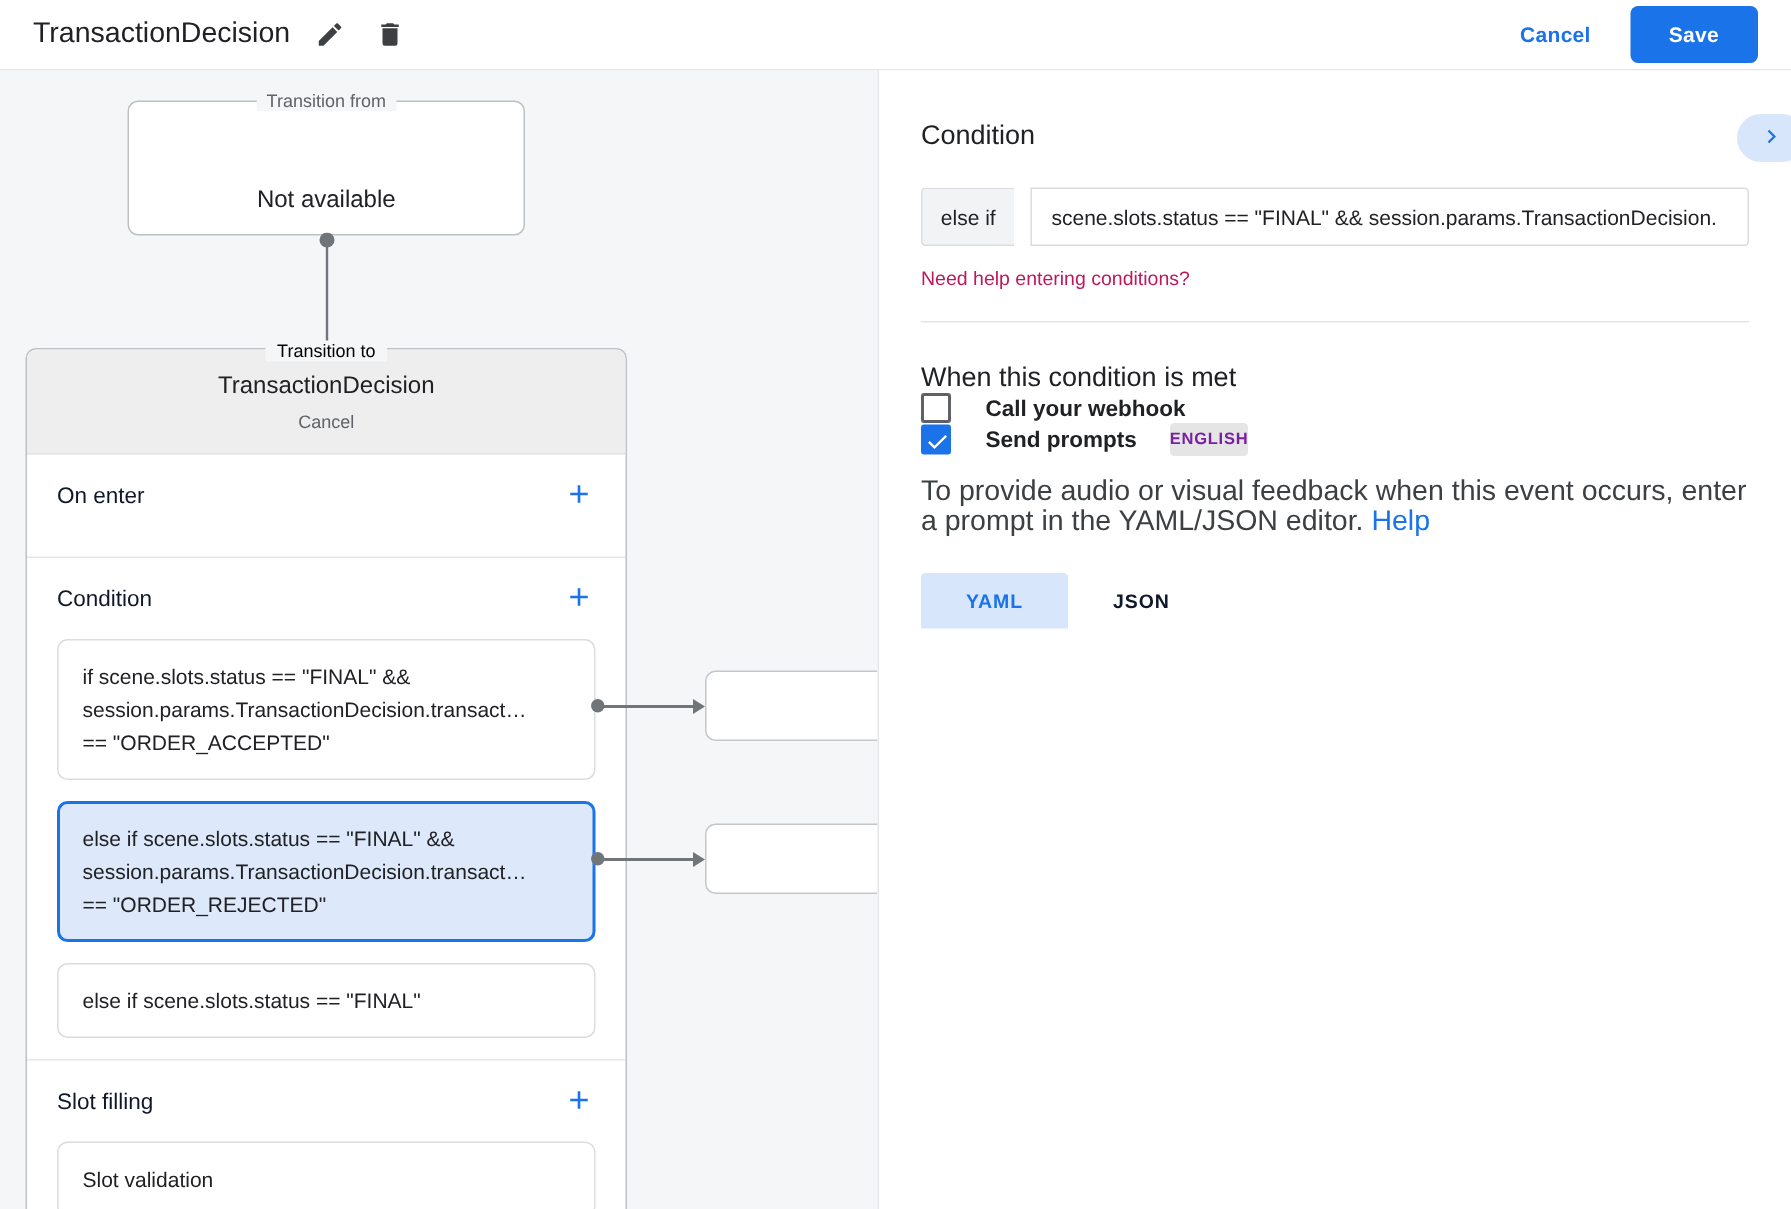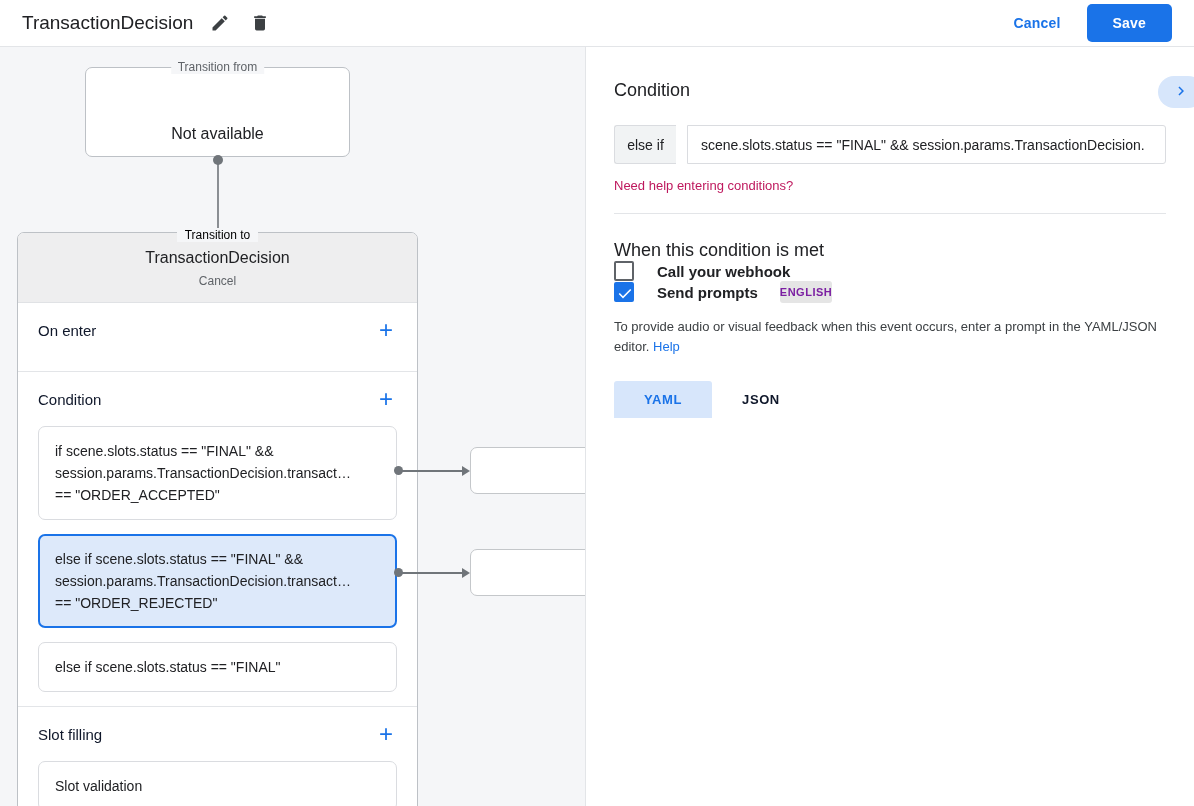--- a/index.html
+++ b/index.html
@@ -149,21 +149,21 @@
     width: 20px; height: 20px; border: 2px solid #5f6368; border-radius: 2px;
     background: #fff; cursor: pointer; flex: none;
   }
   .cbox.checked { background: #1a73e8; border-color: #1a73e8; position: relative; }
   .cbox.checked svg { position: absolute; left: 2px; top: 3px; }
   .check-label { margin-left: 23px; font-size: 15px; font-weight: bold; color: #202124; }
   .badge {
     margin-left: 22px; background: #e5e5e5; color: #7b1fa2; font-size: 11px;
     font-weight: bold; letter-spacing: .5px; padding: 5px 0; border-radius: 3px;
   }
-  .desc { font-size: 13px; color: #3c4043; line-height: 20px; margin-top: 14px; max-width: 552px; }
+  .desc { font-size: 19px; color: #3c4043; line-height: 20px; margin-top: 14px; max-width: 552px; }
   .desc a { color: #1a73e8; text-decoration: none; cursor: pointer; }
 
   .tabs { display: flex; margin-top: 24px; }
   .tab {
     padding: 11px 30px; font-size: 13px; font-weight: bold; letter-spacing: .6px;
     color: #0f172a; cursor: pointer; border-radius: 3px 3px 0 0;
   }
   .tab.active { background: #d7e6fb; color: #1a73e8; }
 
   .editor {

